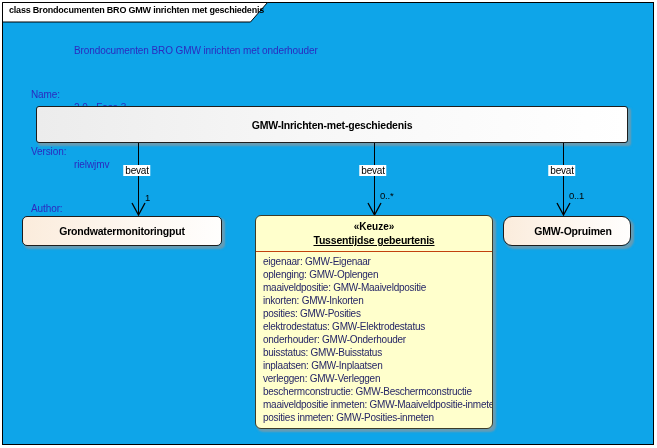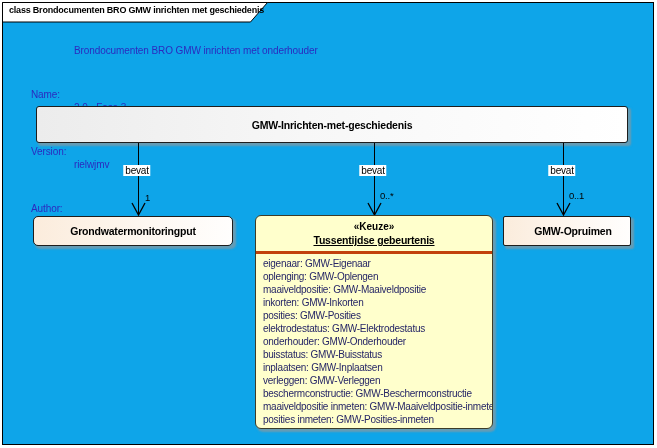--- a/index.html
+++ b/index.html
@@ -30,37 +30,37 @@
     position: absolute; border: 1.5px solid #1d1d1d;
     box-shadow: 2.5px 2.5px 2px rgba(150,150,150,0.65);
     display: flex; align-items: center; justify-content: center;
     font-size: 10.5px; font-weight: bold; letter-spacing: -0.2px; text-align: center;
   }
   .main-class {
     left: 33px; top: 103px; width: 592px; height: 37px; border-radius: 3px;
     background: linear-gradient(to right, #ececec 0%, #f7f7f7 45%, #ffffff 100%);
   }
   .box-left {
-    left: 30px; top: 213px; width: 200px; height: 30px; border-radius: 5px;
+    left: 19px; top: 213px; width: 200px; height: 30px; border-radius: 5px;
     background: linear-gradient(to right, #fbecdc 0%, #fef8f2 60%, #fffefd 100%);
   }
   .box-right {
-    left: 500px; top: 213px; width: 128px; height: 30px; border-radius: 2px;
+    left: 500px; top: 213px; width: 128px; height: 30px; border-radius: 9px;
     background: linear-gradient(to right, #fbecdc 0%, #fef8f2 60%, #fffefd 100%);
     padding-left: 12px;
   }
 
   
   .choice-box {
     position: absolute; left: 252px; top: 212px; width: 238px; height: 214px;
     background: #ffffcc; border: 1.5px solid #3c3c28; border-radius: 6px;
     box-shadow: 2.5px 2.5px 2px rgba(150,150,150,0.65);
     overflow: hidden;
   }
-  .choice-head { text-align: center; padding-top: 4px; padding-bottom: 3px; border-bottom: 3px solid #c2410c; }
+  .choice-head { text-align: center; padding-top: 4px; padding-bottom: 3px; border-bottom: 1px solid #c2410c; }
   .choice-stereotype { font-size: 10px; font-weight: bold; line-height: 13px; }
   .choice-name { font-size: 10.5px; font-weight: bold; text-decoration: underline; line-height: 15px; letter-spacing: -0.2px; }
   .attr-list { padding: 3px 0 0 7px; }
   .attr-line { font-size: 10px; line-height: 13px; color: #262666; letter-spacing: -0.25px; white-space: nowrap; }
 
   
   .connector-line { position: absolute; top: 140px; width: 1px; height: 72px; background: #000; }
   .line-1 { left: 135px; }
   .line-2 { left: 371px; }
   .line-3 { left: 560px; }

